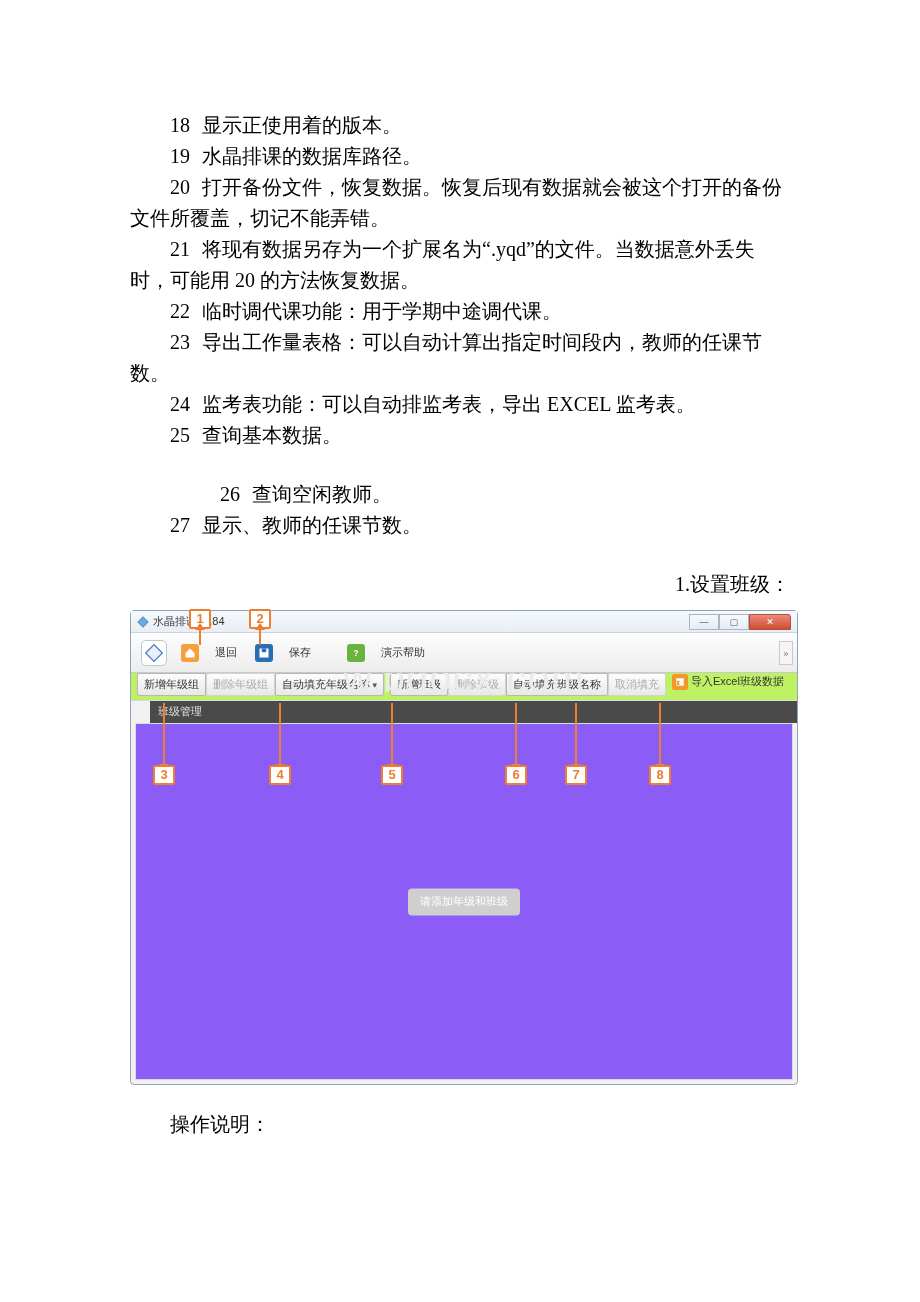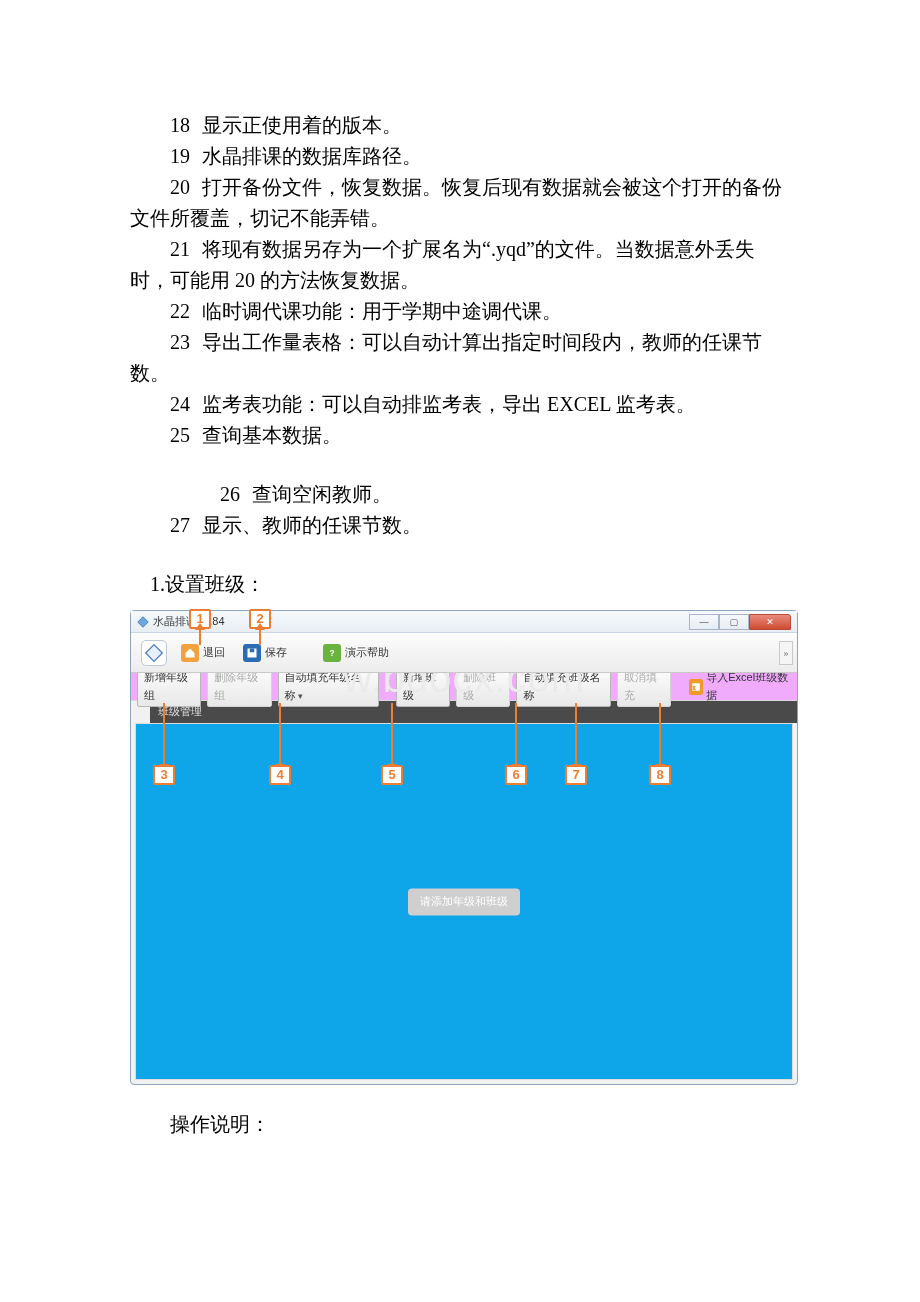--- a/index.html
+++ b/index.html
@@ -9,21 +9,21 @@
     width: 920px;
     margin: 0 auto;
     padding: 110px 130px 60px 130px;
     color: #000;
     font-size: 20px;
     line-height: 1.55;
   }
   .para { text-indent: 2em; }
   .para-num { display: inline-block; margin-right: 0.6em; text-indent: 0; font-family: "Times New Roman", serif; }
   .para-num-26 { text-indent: 4.5em; }
-  .section-head { margin: 28px 0 10px 0; text-indent: 1em; }
+  .section-head { margin: 28px 0 10px 0; text-indent: 1em; text-align: right; }
 
   
   .shot-wrap {
     margin: 8px 0 24px 0;
     border: 1px solid #8fa5bf;
     border-radius: 4px;
     background: #f1f1f1;
     width: 668px;
     height: 475px;
     position: relative;
@@ -54,53 +54,53 @@
     background: linear-gradient(#fdfdfd,#ececec);
     border-bottom: 1px solid #c9c9c9;
     display:flex; align-items:center; padding:0 6px 0 10px; gap:10px;
     position: relative;
   }
   .toolbar .applogo {
     width:26px; height:26px; border:1px solid #bcc8d6; border-radius:5px;
     background:#fff; display:flex; align-items:center; justify-content:center;
   }
   .tbtn {
-    display:inline-flex; align-items:center; gap:4px;
+    display:inline-flex; align-items:center; gap:16px;
     font-size:11px; font-family:"Microsoft YaHei",sans-serif; color:#333;
     padding:2px 4px;
   }
   .tbtn .ibox { width:18px; height:18px; border-radius:3px; display:flex; align-items:center; justify-content:center; }
   .ibox.home { background:#f2a13c; }
   .ibox.save { background:#2b6db5; }
   .ibox.help { background:#6bb33f; }
   .toolbar-end { position:absolute; right:4px; top:8px; width:14px; height:24px; border:1px solid #c9c9c9; background:#f5f5f5; font-size:10px; text-align:center; line-height:22px; color:#777;}
   .toolbar2 {
     height: 28px;
-    background:#f0abfc;
+    background:#bef264;
     border-bottom:1px solid #d9d9d9;
-    display:flex; align-items:center; padding:0 6px; gap:6px;
+    display:flex; align-items:flex-start; padding:0 6px; 
     font-size:11px; font-family:"Microsoft YaHei",sans-serif; color:#333;
   }
   .btn2 {
     background: linear-gradient(#fdfdfd,#e8e8e8);
     border:1px solid #b7b7b7; padding:2px 6px; border-radius:2px;
     font-size:11px; color:#333;
   }
   .btn2.disabled { color:#aaa; border-color:#d3d3d3;}
   .btn2.dd::after { content:" ▾"; color:#555; font-size:9px;}
   .sep { width:6px; }
   .xls-ico { width:16px; height:16px; background:#f19a2a; border-radius:2px; display:inline-flex; align-items:center; justify-content:center; margin-right:3px;}
   .darkbar {
     height:22px; background:#4a4a4a; color:#e0e0e0;
     font-size:11px; font-family:"Microsoft YaHei",sans-serif;
     display:flex; align-items:center; padding-left:8px;margin-left:19px;
   }
   .content-area {
     position:absolute; top:112px; bottom:4px; left:4px; right:4px;
-    background:#0ea5e9; border:1px solid #dcdcdc;
+    background:#8b5cf6; border:1px solid #dcdcdc;
   }
   .placeholder-chip {
     position:absolute; left:50%; top:50%; transform:translate(-50%,-50%);
     background:#cfcfcf; color:#fff; font-size:11px; font-family:"Microsoft YaHei",sans-serif;
     padding:5px 12px; border-radius:4px;
   }
 
   
   .callout {
     position:absolute;

